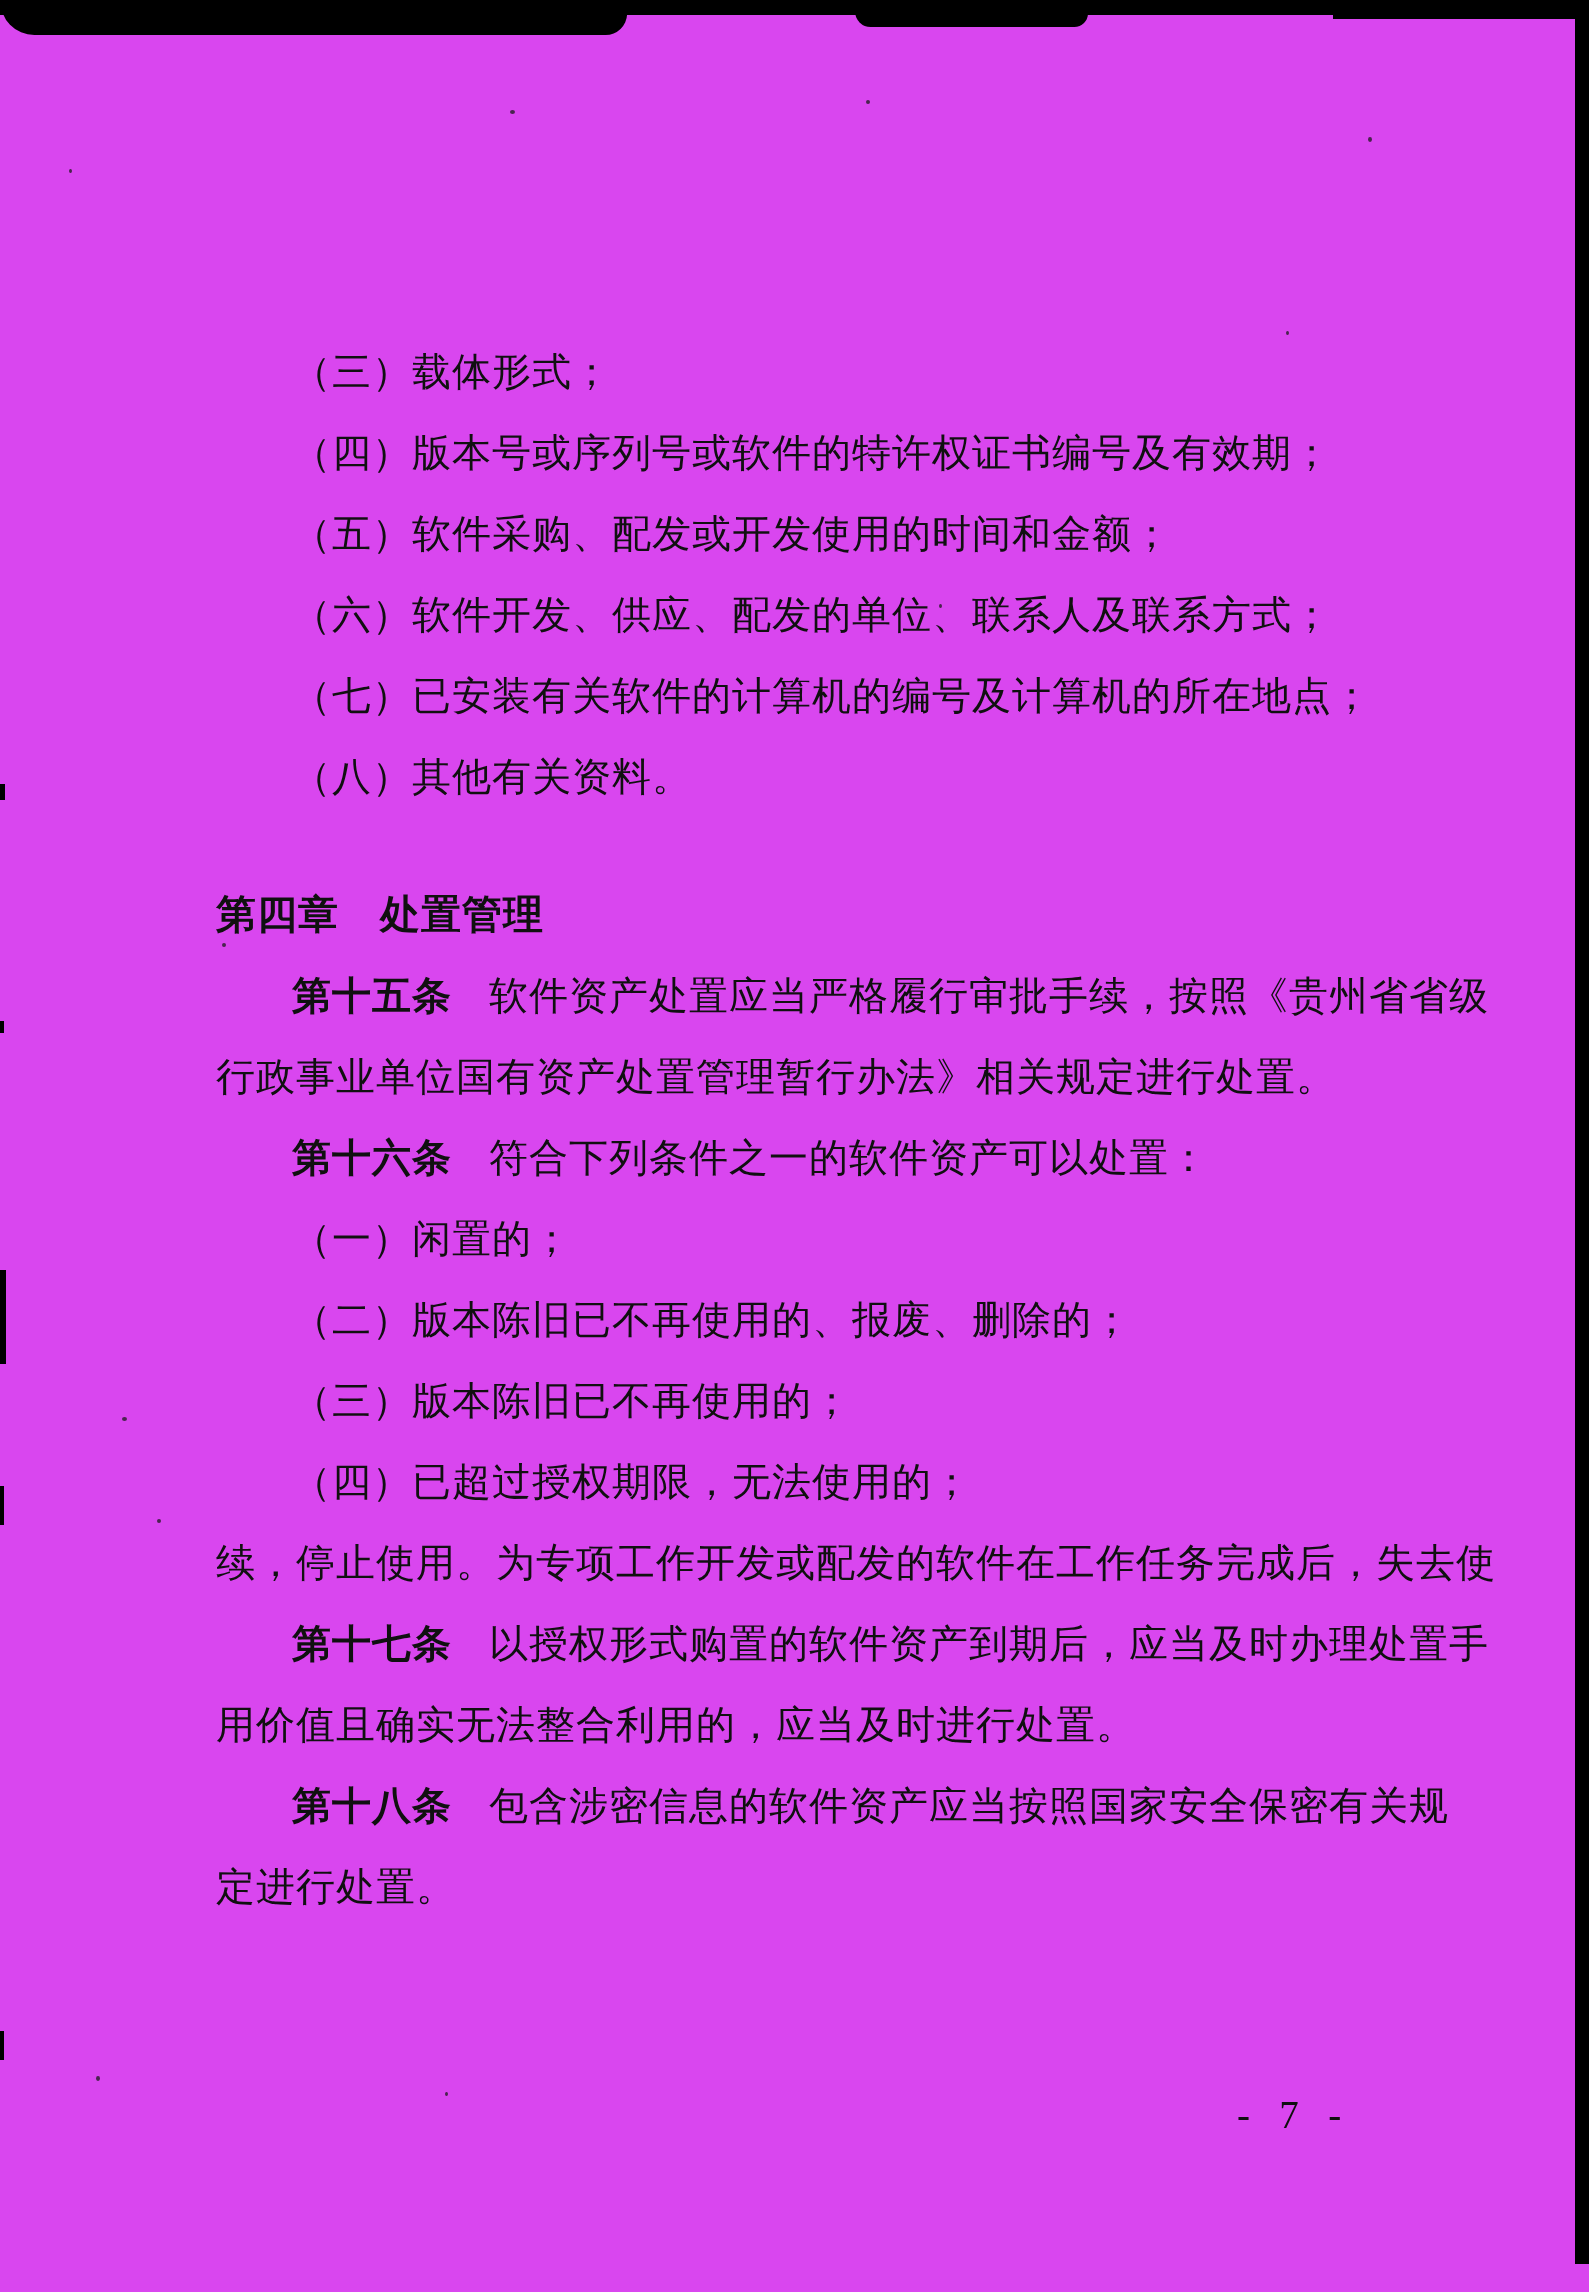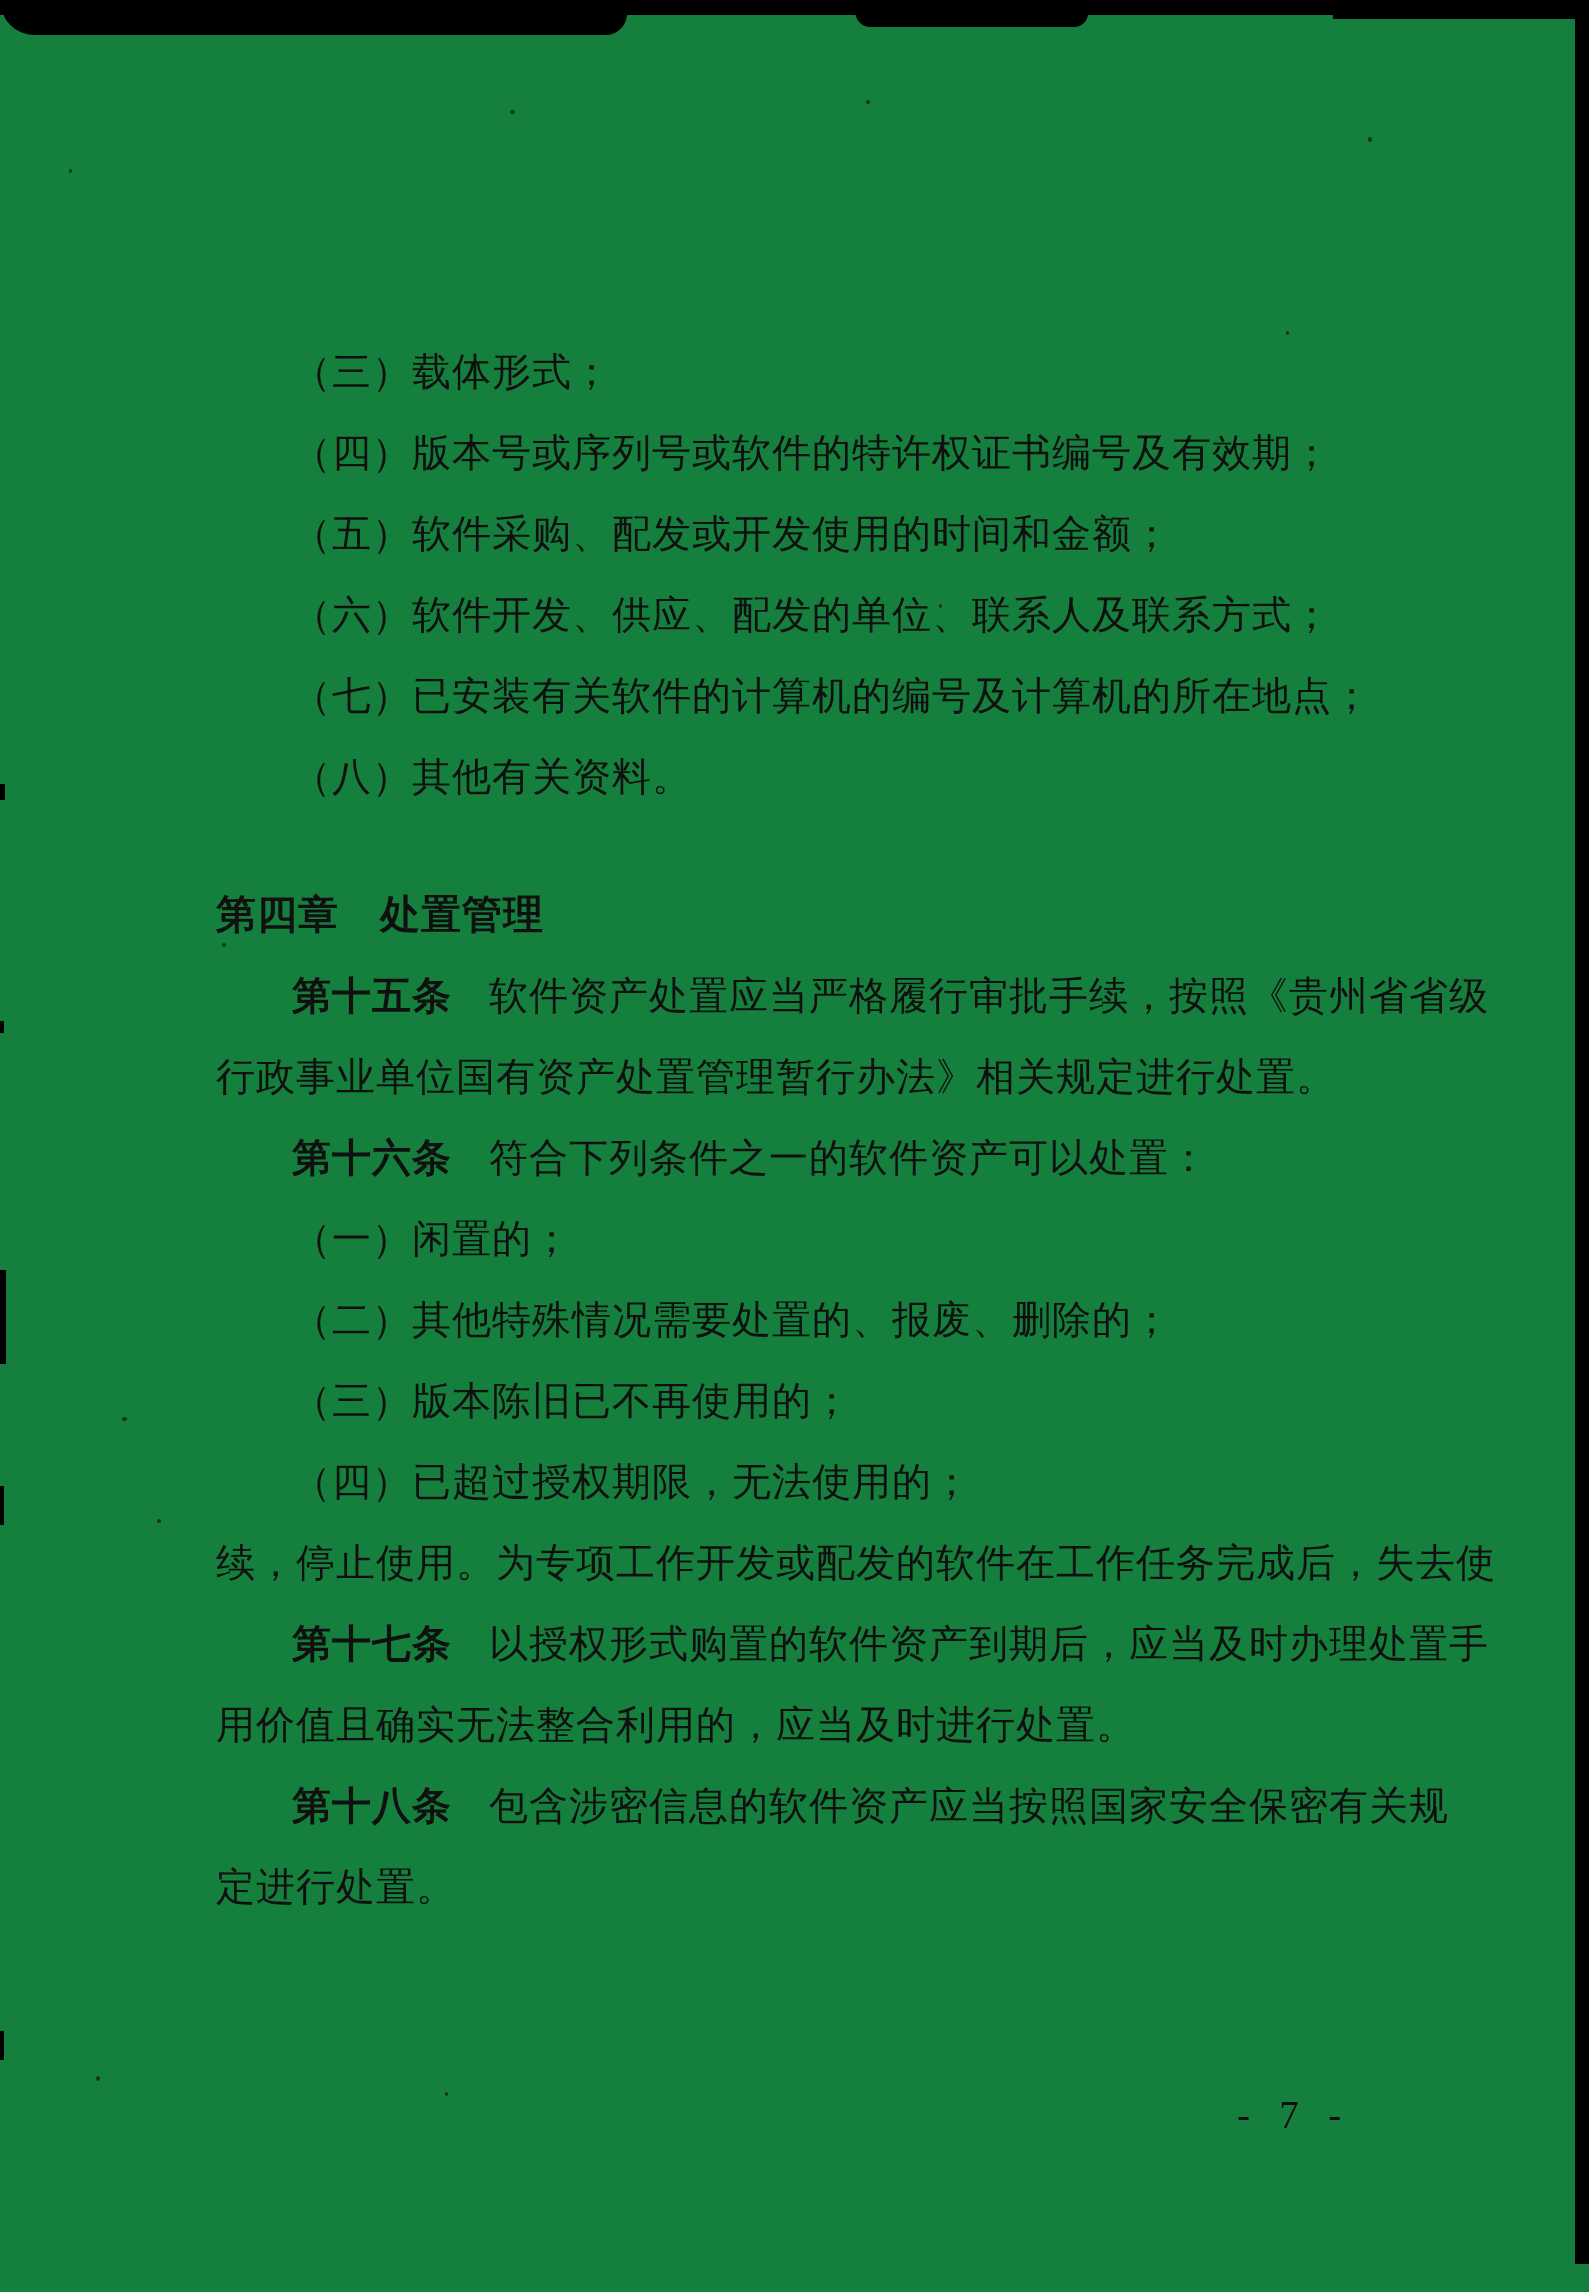--- a/index.html
+++ b/index.html
@@ -1,21 +1,21 @@
 <!DOCTYPE html>
 <html lang="zh"><head>
 <meta charset="utf-8">
 <style>
   html, body { margin: 0; padding: 0; background: #e8e8e8; }
   .page {
     position: relative;
     width: 1590px;
     height: 2293px;
     margin: 0 auto;
-    background: #15803d;
+    background: #d946ef;
     overflow: hidden;
     font-family: "Liberation Serif", "DejaVu Serif", serif;
     color: #101010;
   }
 
   
   .top-bar       { position:absolute; top:0; left:0; width:1590px; height:14.7px; background:#000; }
   .top-blob-l    { position:absolute; top:0; left:0; width:627px; height:35px; background:#000;
                    border-radius: 0 0 25.5px 43px; transform: skewX(-2deg); }
   .top-blob-m    { position:absolute; top:0; left:855px; width:233px; height:26.5px; background:#000;
@@ -102,21 +102,21 @@
     <div class="line indent">
       <span class="art-num">第十五条</span><span>软件资产处置应当严格履行审批手续，按照《贵州省省级</span>
     </div>
     <div class="line">行政事业单位国有资产处置管理暂行办法》相关规定进行处置。</div>
 
     <div class="line indent">
       <span class="art-num">第十六条</span><span>符合下列条件之一的软件资产可以处置：</span>
     </div>
 
     <div class="line indent">（一）闲置的；</div>
-    <div class="line indent">（二）其他特殊情况需要处置的、报废、删除的；</div>
+    <div class="line indent">（二）版本陈旧已不再使用的、报废、删除的；</div>
     <div class="line indent">（三）版本陈旧已不再使用的；</div>
     <div class="line indent">（四）已超过授权期限，无法使用的；</div>
 
     <div class="line">续，停止使用。为专项工作开发或配发的软件在工作任务完成后，失去使</div>
     <div class="line indent">
       <span class="art-num">第十七条</span><span>以授权形式购置的软件资产到期后，应当及时办理处置手</span>
     </div>
     <div class="line">用价值且确实无法整合利用的，应当及时进行处置。</div>
 
     <div class="line indent">

